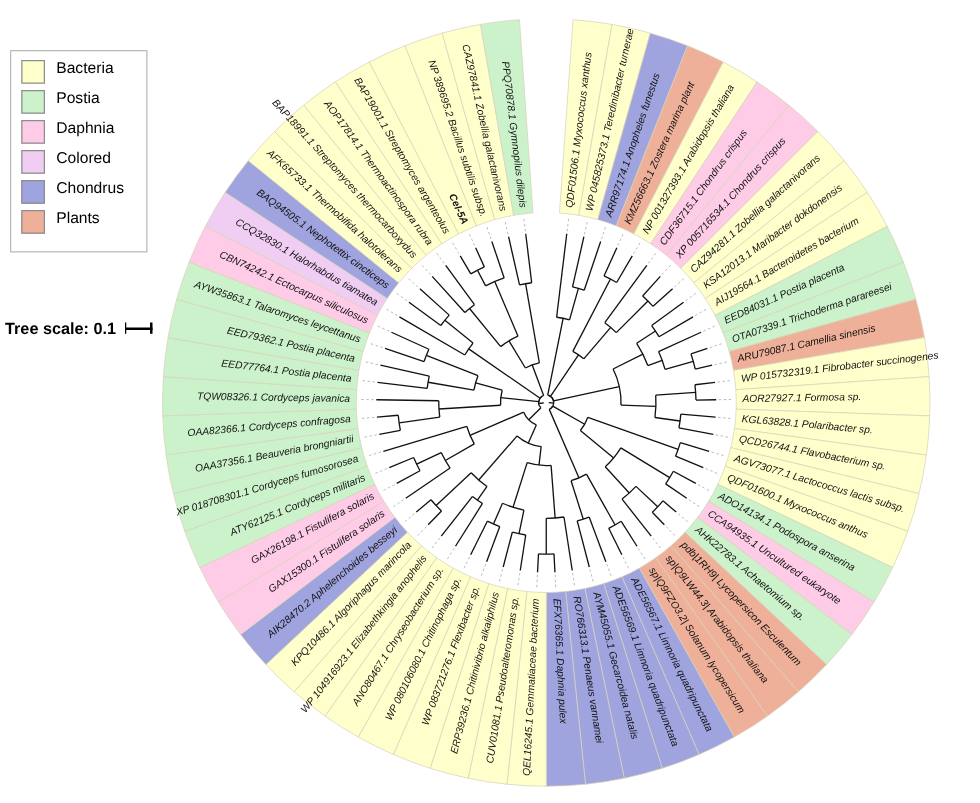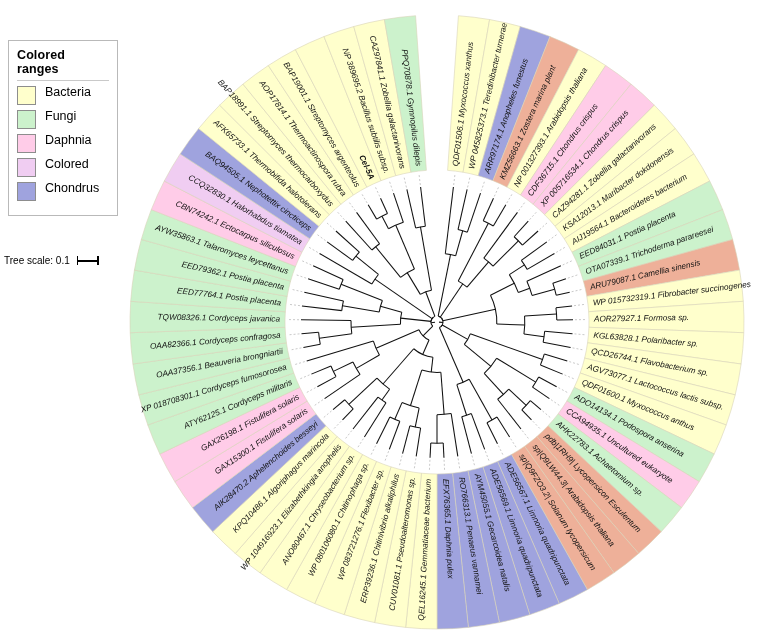--- a/index.html
+++ b/index.html
@@ -15,21 +15,21 @@
        box-sizing:border-box;z-index:40;}
   #legend-title{font-size:12.5px;font-weight:bold;letter-spacing:.1px;
        padding-bottom:4px;border-bottom:1px solid #c9c9c9;margin-bottom:5px;}
   .legend-row{display:flex;align-items:flex-start;height:24px;}
   .legend-swatch{width:17px;height:17px;border:1px solid #8d8d8d;
        flex:0 0 auto;margin-right:9px;}
   .legend-label{font-size:12.5px;line-height:1;}
 
   
   #tree-scale{position:absolute;left:4px;top:255px;z-index:40;
-       display:flex;align-items:center;font-size:10px;font-weight:normal;}
+       display:flex;align-items:center;font-size:13px;font-weight:bold;}
   #tree-scale-text{margin-right:7px;}
   .scalebar{position:relative;width:22px;height:9px;}
   .scalebar .vl{position:absolute;top:0;width:1.5px;height:9px;background:#000;}
   .scalebar .vl.l{left:0;} .scalebar .vl.r{right:0;}
   .scalebar .hl{position:absolute;top:4px;left:0;width:22px;height:1.5px;background:#000;}
 </style>
 </head>
 <body>
 
 <div id="tree-stage">
@@ -395,41 +395,44 @@
         <text x="357.5526990329773" y="186.58535393446058" font-family="&quot;Liberation Sans&quot;, sans-serif" font-size="8.2" font-style="italic" font-weight="normal" fill="#111" dominant-baseline="middle" text-anchor="end" transform="rotate(419.6 357.5526990329773 186.58535393446058)">BAP19001.1 Streptomyces argenteolus</text>
         <text x="371.810057066544" y="179.17398227097155" font-family="&quot;Liberation Sans&quot;, sans-serif" font-size="8.2" font-style="italic" font-weight="bold" fill="#111" dominant-baseline="middle" text-anchor="end" transform="rotate(425.4666666666667 371.810057066544 179.17398227097155)">Cel-5A</text>
         <text x="386.75028613415543" y="173.2587271252503" font-family="&quot;Liberation Sans&quot;, sans-serif" font-size="8.2" font-style="italic" font-weight="normal" fill="#111" dominant-baseline="middle" text-anchor="end" transform="rotate(431.3333333333333 386.75028613415543 173.2587271252503)">NP 389695.2 Bacillus subtilis subsp.</text>
         <text x="402.21688587374354" y="168.90155137402658" font-family="&quot;Liberation Sans&quot;, sans-serif" font-size="8.2" font-style="italic" font-weight="normal" fill="#111" dominant-baseline="middle" text-anchor="end" transform="rotate(437.2 402.21688587374354 168.90155137402658)">CAZ97841.1 Zobellia galactanivorans</text>
         <text x="418.0478421389224" y="166.14809685984326" font-family="&quot;Liberation Sans&quot;, sans-serif" font-size="8.2" font-style="italic" font-weight="normal" fill="#111" dominant-baseline="middle" text-anchor="end" transform="rotate(443.06666666666666 418.0478421389224 166.14809685984326)">PPQ70878.1 Gymnopilus dilepis</text>
       </g>
   </svg>
 </div>
 
 <div id="legend-box">
-  <div id="legend-title">Colored ranges</div>
   <div id="legend-items">
       <div class="legend-row">
         <span class="legend-swatch" style="background: rgb(255, 255, 204);"></span>
         <span class="legend-label">Bacteria</span>
       </div>
       <div class="legend-row">
         <span class="legend-swatch" style="background: rgb(204, 242, 204);"></span>
-        <span class="legend-label">Fungi</span>
+        <span class="legend-label">Postia</span>
       </div>
       <div class="legend-row">
         <span class="legend-swatch" style="background: rgb(255, 204, 232);"></span>
         <span class="legend-label">Daphnia</span>
       </div>
       <div class="legend-row">
         <span class="legend-swatch" style="background: rgb(240, 205, 242);"></span>
         <span class="legend-label">Colored</span>
       </div>
       <div class="legend-row">
         <span class="legend-swatch" style="background: rgb(159, 163, 222);"></span>
         <span class="legend-label">Chondrus</span>
+      </div>
+      <div class="legend-row">
+        <span class="legend-swatch" style="background: rgb(238, 176, 153);"></span>
+        <span class="legend-label">Plants</span>
       </div>
     </div>
 </div>
 
 <div id="tree-scale">
   <span id="tree-scale-text">Tree scale: 0.1</span>
   <span class="scalebar">
     <span class="vl l"></span>
       <span class="hl"></span>
       <span class="vl r"></span>

